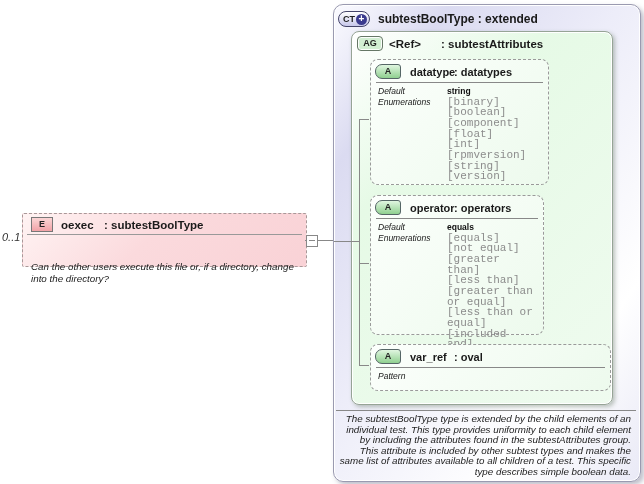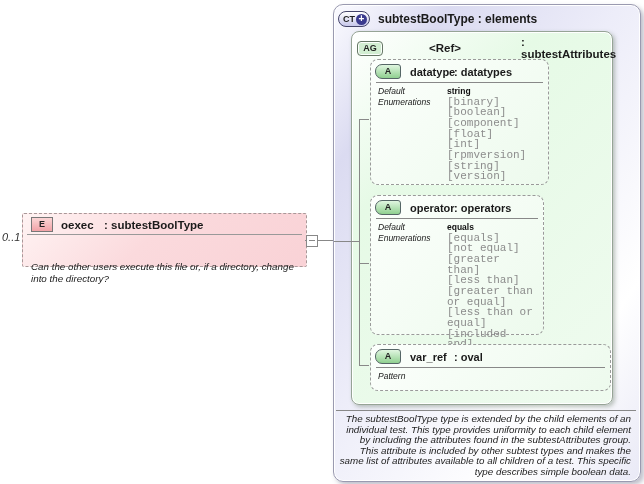--- a/index.html
+++ b/index.html
@@ -56,21 +56,21 @@
     background:#3a3a8e;color:#fff;font-size:10px;line-height:10.5px;text-align:center;font-weight:bold;
   }
   .ct-title{font-size:12px;font-weight:bold;}
   
   .ag-box{
     position:absolute;left:17px;top:26px;width:260px;height:372px;
     border:1px solid #96a496;border-radius:8px;
     background:linear-gradient(135deg,#ffffff 0%,#e6fae6 30%,#effbef 100%);
     box-shadow:2px 2px 4px rgba(90,110,90,.4), inset 0 0 0 1px #ffffff;
   }
-  .ag-header{display:flex;align-items:center;padding:4px 4px 0 5px;gap:40px;}
+  .ag-header{display:flex;align-items:center;padding:4px 4px 0 5px;}
   .badge-ag{
     width:24px;height:13px;margin-right:6px;flex:0 0 auto;
     border:1px solid #667766;border-radius:4px;background:#d2eed2;
     box-shadow:inset 0 0 0 1px rgba(255,255,255,.9);
     font-size:9px;font-weight:bold;text-align:center;line-height:13px;color:#222;
   }
   .ag-name{font-size:11.5px;font-weight:bold;width:52px;flex:0 0 auto;}
   .ag-type{font-size:11.5px;font-weight:bold;}
   
   .attr-box{
@@ -130,21 +130,21 @@
   <div class="conn-square">
       <span class="dash"></span>
     </div>
 
   <div class="ct-box">
     <div class="ct-header">
       <span class="badge-ct">
           <span>CT</span>
           <span class="plus-circle">+</span>
         </span>
-      <span class="ct-title">subtestBoolType : elements</span>
+      <span class="ct-title">subtestBoolType : extended</span>
     </div>
 
     <div class="ag-box">
       <div class="ag-header">
         <span class="badge-ag">AG</span>
         <span class="ag-name">&lt;Ref&gt;</span>
         <span class="ag-type">: subtestAttributes</span>
       </div>
 
       <div class="attr-box attr-datatype">

